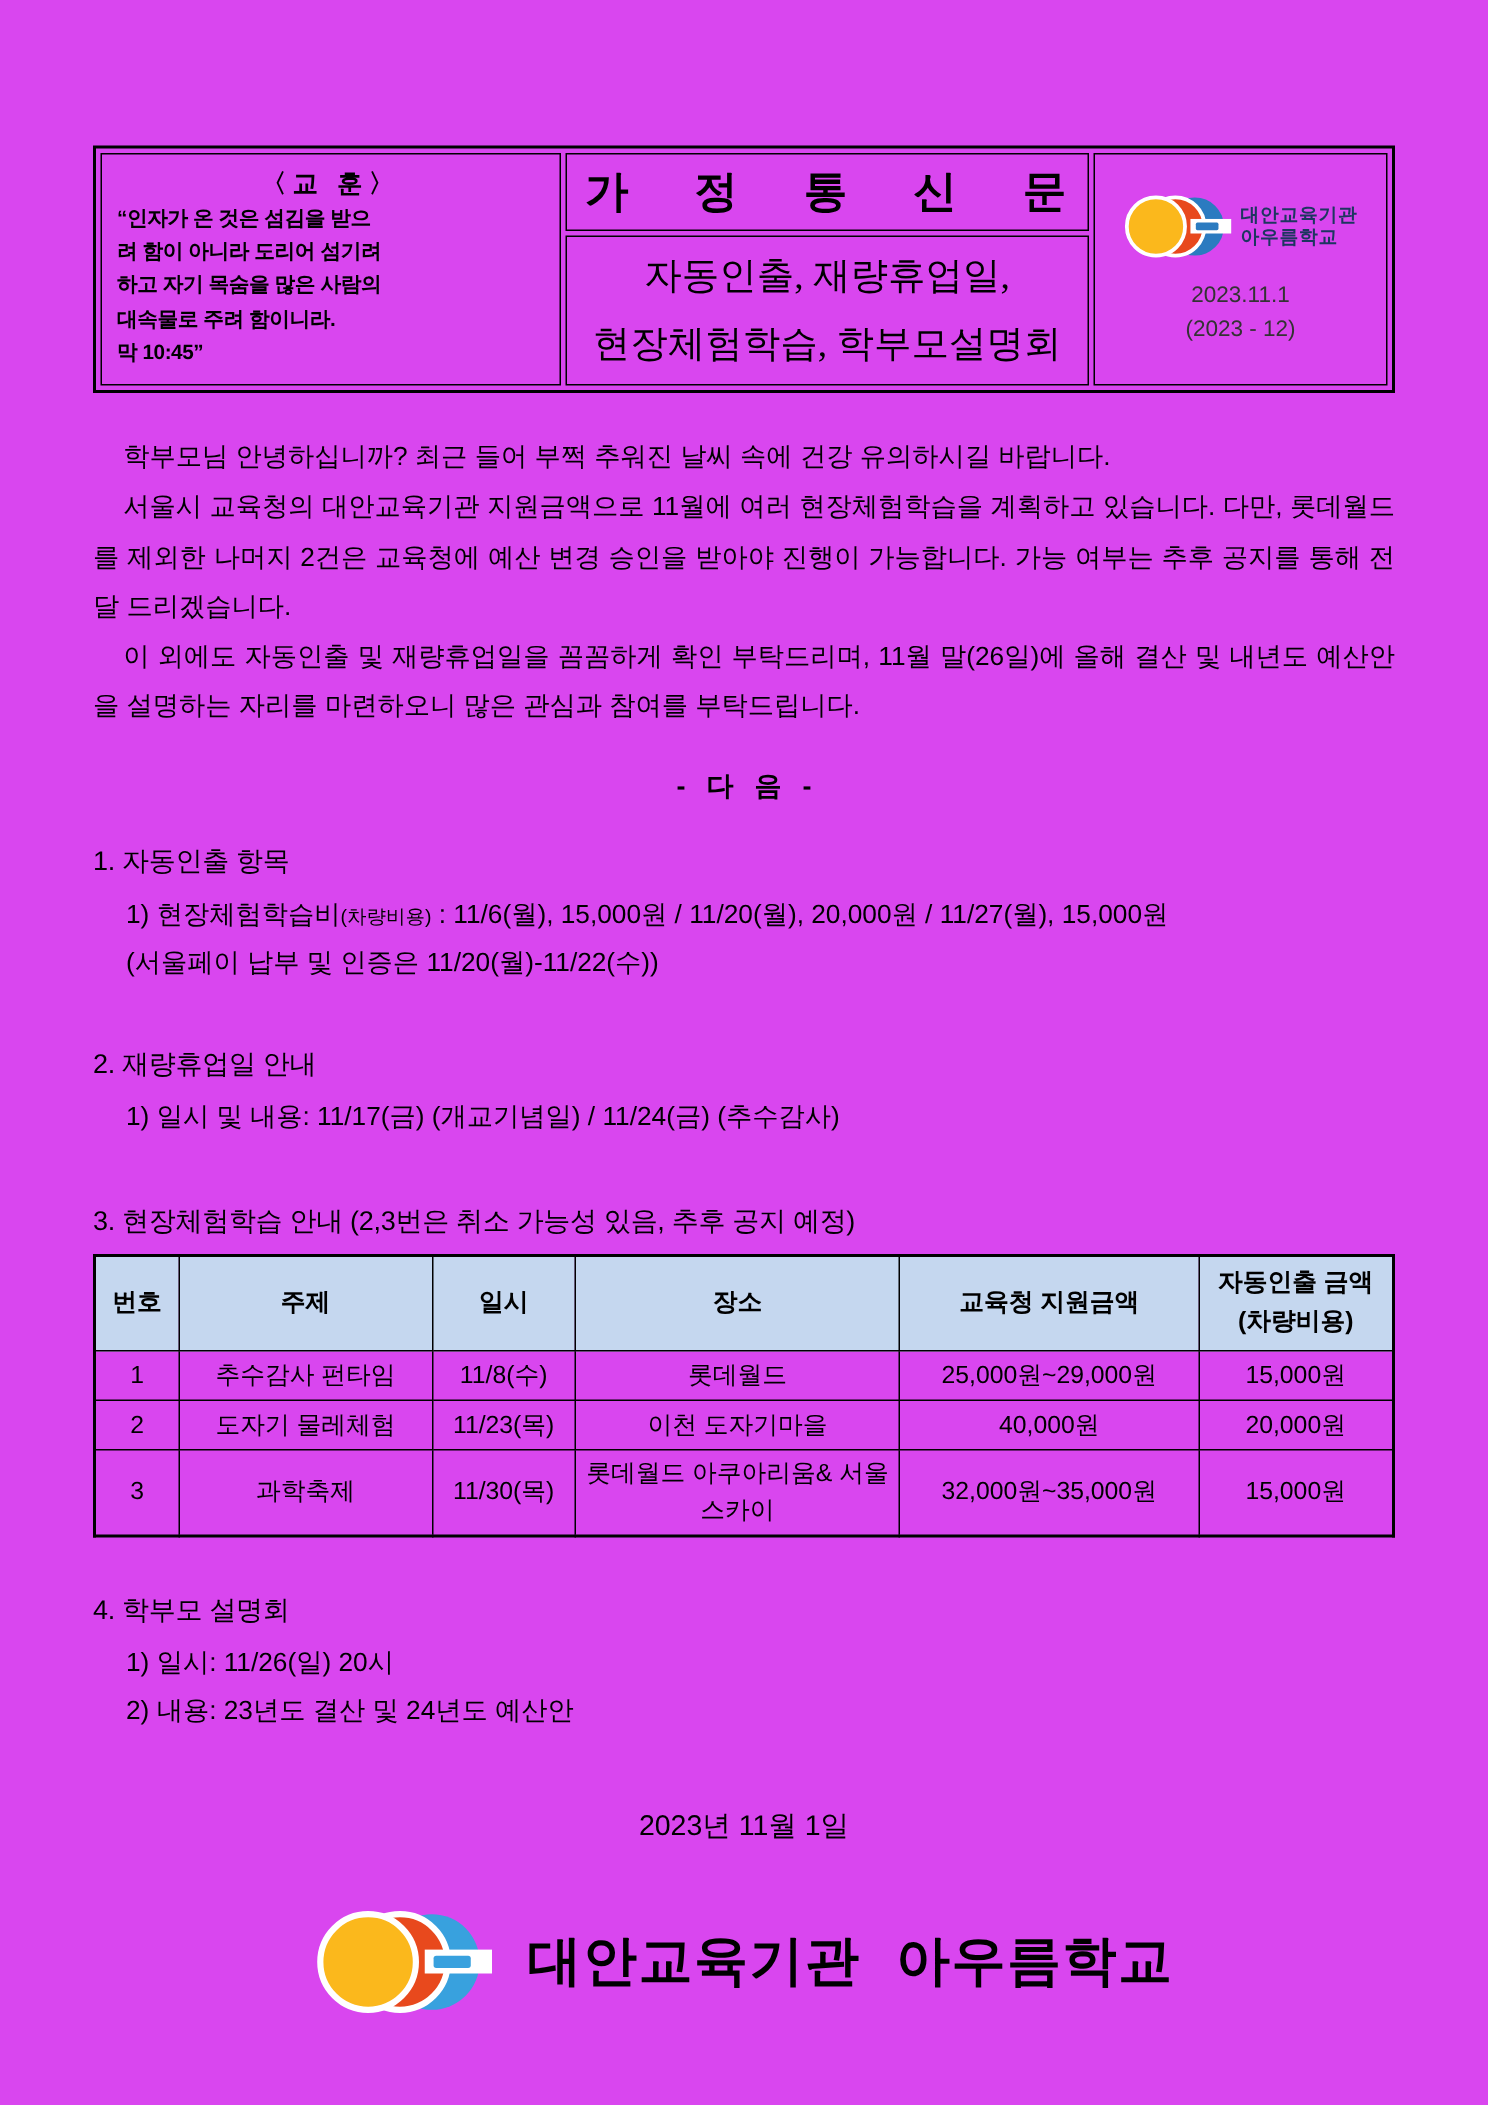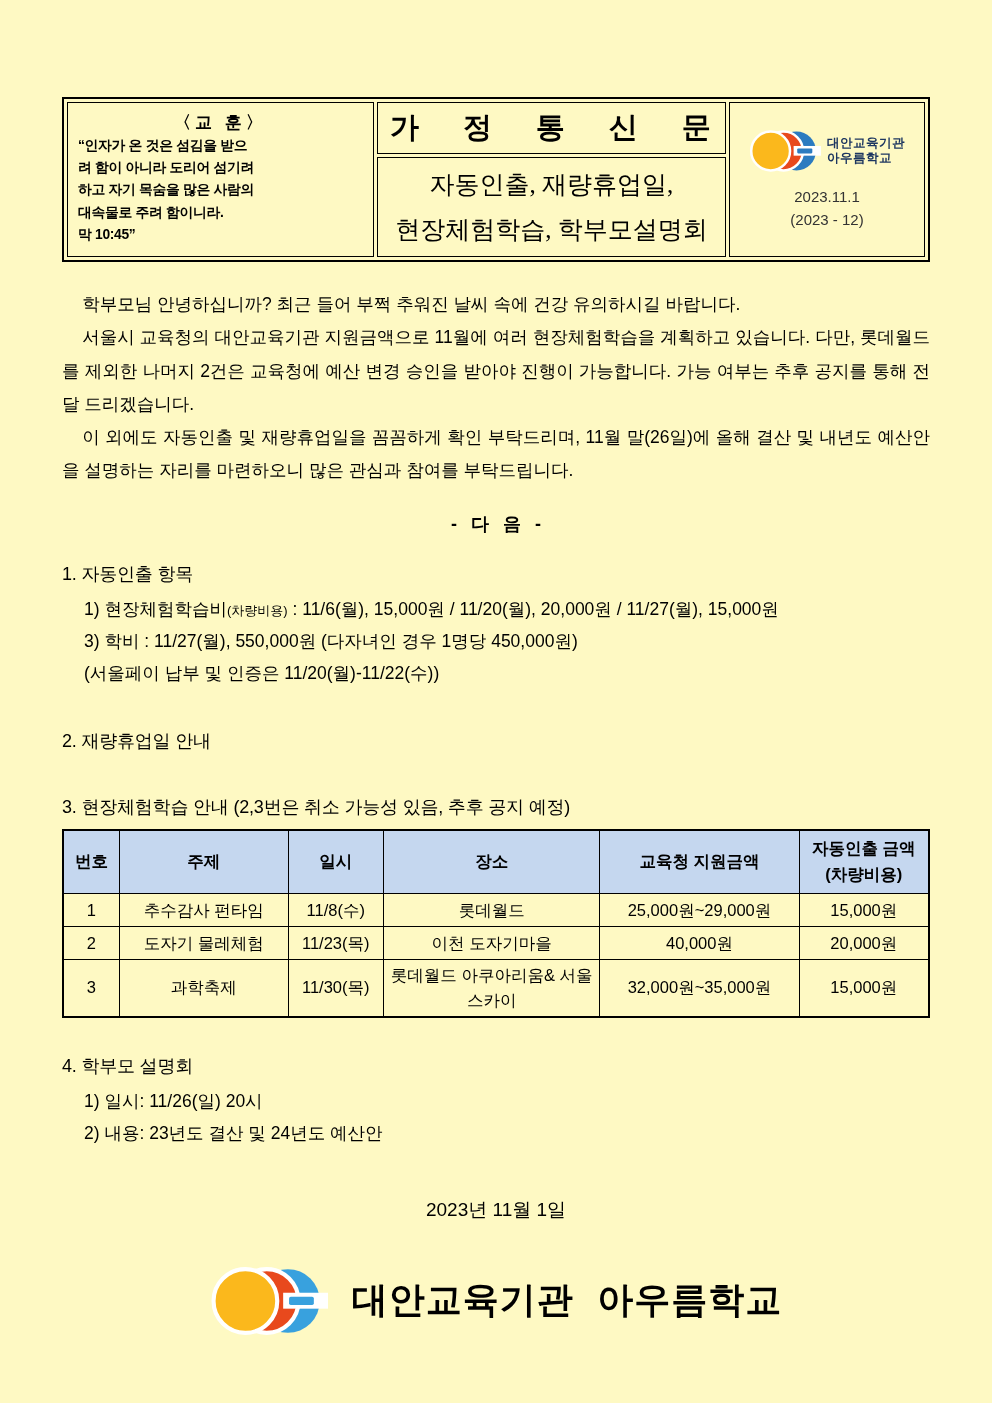--- a/index.html
+++ b/index.html
@@ -3,21 +3,21 @@
 <meta charset="utf-8">
 <style>
   :root{
     --logo-yellow:#FBB81C; --logo-red:#E8491D;
     --logo-blue-header:#2B7BC0; --logo-blue-footer:#38A1DE;
     --brand-navy:#1D3660; --table-header-bg:#C5D7EF;
   }
   *{box-sizing:border-box; margin:0; padding:0;}
   html,body{background:#fff;}
   body{font-family:"Liberation Sans","DejaVu Sans",sans-serif; color:#000;}
-  .page{width:992px; height:1403px; background:#fef9c3; padding:97px 62px 0 62px; overflow:hidden; position:relative;}
+  .page{width:992px; height:1403px; background:#d946ef; padding:97px 62px 0 62px; overflow:hidden; position:relative;}
 
   
   table.header-box{width:100%; border:2px solid #000; border-collapse:separate; border-spacing:3px; height:150px;}
   table.header-box td{border:1.5px solid #000; vertical-align:middle;}
   td.motto-cell{width:36%; padding:4px 10px 6px 10px; vertical-align:top;}
   .motto-title{text-align:center; font-size:17px; font-weight:700; letter-spacing:4px; margin-bottom:1px;}
   .motto-line{font-size:13.8px; font-weight:600; line-height:1.62; letter-spacing:-0.3px; white-space:nowrap;}
   td.title-cell{height:52px; text-align:center; font-size:29px; font-weight:600; word-spacing:1.1em; letter-spacing:2px;}
   td.subtitle-cell{text-align:center; font-size:25px; font-weight:500; line-height:1.8; padding:4px 0;font-family:Liberation Serif, serif;}
   td.logo-cell{width:23%; text-align:center; padding:6px 2px;}
@@ -104,26 +104,26 @@
     <p class="body-par">학부모님 안녕하십니까? 최근 들어 부쩍 추워진 날씨 속에 건강 유의하시길 바랍니다.</p>
     <p class="body-par">서울시 교육청의 대안교육기관 지원금액으로 11월에 여러 현장체험학습을 계획하고 있습니다. 다만, 롯데월드를 제외한 나머지 2건은 교육청에 예산 변경 승인을 받아야 진행이 가능합니다. 가능 여부는 추후 공지를 통해 전달 드리겠습니다.</p>
     <p class="body-par">이 외에도 자동인출 및 재량휴업일을 꼼꼼하게 확인 부탁드리며, 11월 말(26일)에 올해 결산 및 내년도 예산안을 설명하는 자리를 마련하오니 많은 관심과 참여를 부탁드립니다.</p>
   </div>
 
   <div class="divider">- 다  음 -</div>
 
   <div class="sec">
     <div class="sec-title">1. 자동인출 항목</div>
     <div class="sec-item"><span>1) 현장체험학습비</span><span class="small-inline">(차량비용)</span><span> : 11/6(월), 15,000원 / 11/20(월), 20,000원 / 11/27(월), 15,000원</span></div>
-    <div class="sec-item">3) 학비 : 11/27(월), 550,000원 (다자녀인 경우 1명당 450,000원)</div>
     <div class="sec-item">(서울페이 납부 및 인증은 11/20(월)-11/22(수))</div>
   </div>
 
   <div class="sec" style="margin-top:40px;">
     <div class="sec-title">2. 재량휴업일 안내</div>
+    <div class="sec-item">1) 일시 및 내용: 11/17(금) (개교기념일) / 11/24(금) (추수감사)</div>
   </div>
 
   <div class="sec" style="margin-top:42px;">
     <div class="sec-title">3. 현장체험학습 안내 (2,3번은 취소 가능성 있음, 추후 공지 예정)</div>
     <table class="trip-table">
       <thead>
         <tr>
           <th class="col-no">번호</th>
           <th class="col-topic">주제</th>
           <th class="col-date">일시</th>

